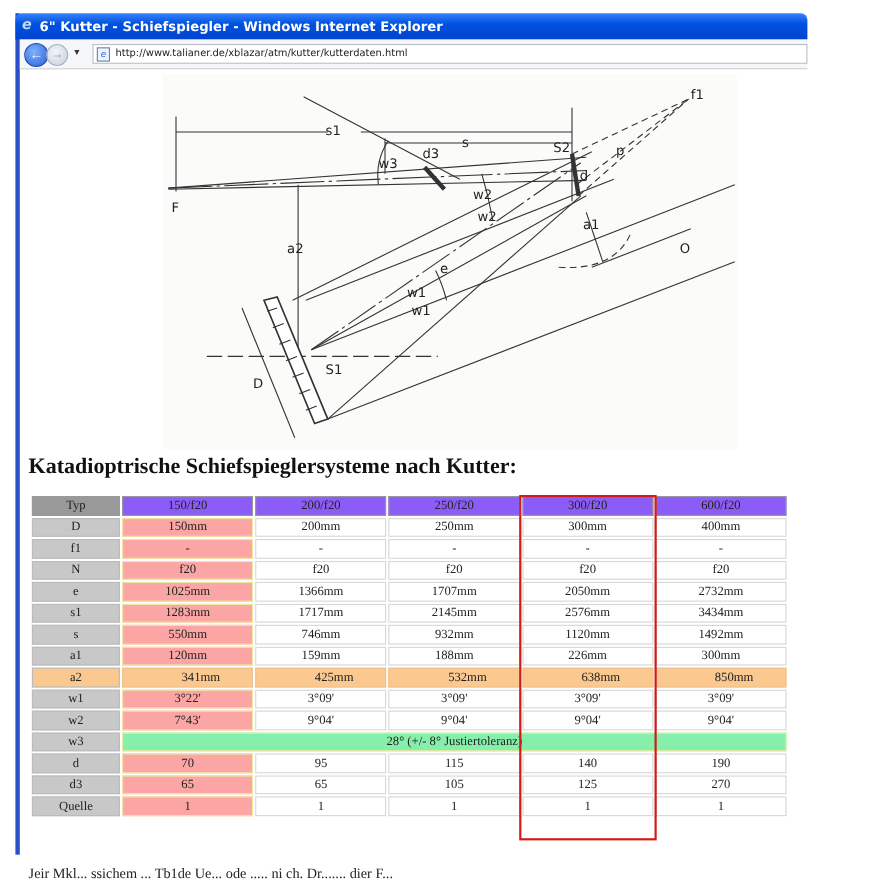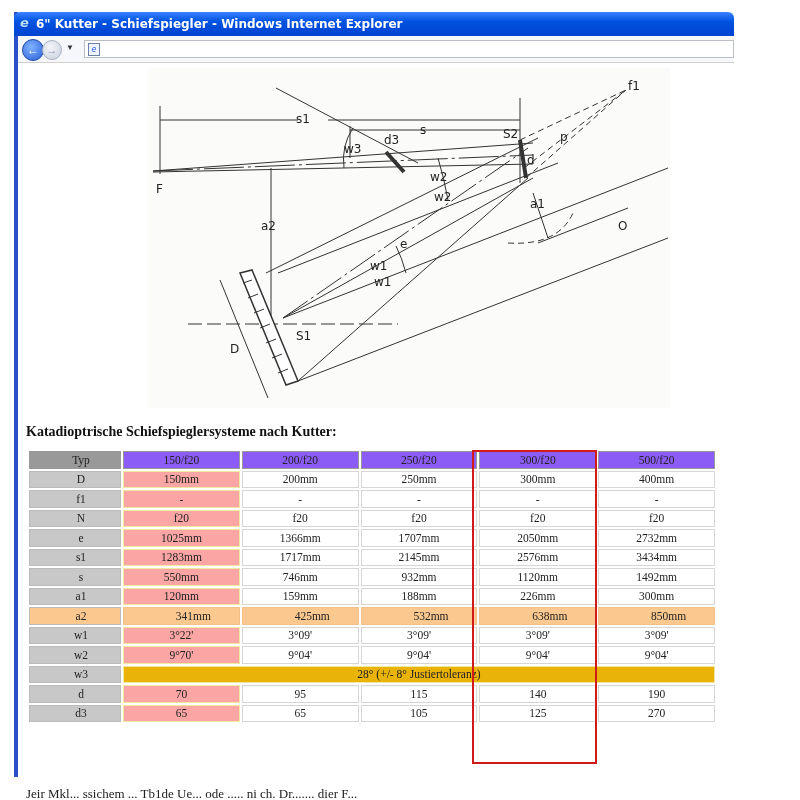--- a/index.html
+++ b/index.html
@@ -16,30 +16,30 @@
     background:radial-gradient(circle at 40% 35%, #7fb2ff, #2a5fd6); border:1px solid #1d4aa8; color:#fff; font-size:12px; line-height:20px; text-align:center; font-weight:bold; }
   .btn-fwd { position:absolute; left:24px; top:4px; width:18px; height:18px; border-radius:50%;
     background:radial-gradient(circle at 40% 35%, #f2f4f8, #c8cfdc); border:1px solid #a9b2c2; color:#8a96ab; font-size:11px; line-height:18px; text-align:center; }
   .btn-dd { position:absolute; left:48px; top:7px; font-size:8px; color:#333; }
   .addr { position:absolute; left:66px; top:4px; width:648px; height:16px; background:#fff; border:1px solid #b9bec7;
     font-family:"DejaVu Sans", sans-serif; font-size:9px; line-height:16px; color:#222; }
   .addr .page-icon { position:absolute; left:3px; top:2px; width:10px; height:11px; border:1px solid #6b7fa8; background:#eef3ff; font-size:8px; line-height:11px; text-align:center; color:#2a5fd6; font-style:italic; }
   .addr .url { position:absolute; left:20px; top:0; }
   .figure { position:absolute; left:148px; top:68px; width:522px; height:340px; background:#fbfbfa; }
   .figure svg { position:absolute; left:0; top:0; }
-  .heading { position:absolute; left:26px; top:424px; font-size:14px; font-weight:bold; color:#111; }
+  .heading { position:absolute; left:26px; top:413px; font-size:20px; font-weight:bold; color:#111; }
   table.data { position:absolute; left:27px; top:449px; width:690px; border-collapse:separate; border-spacing:2px; font-size:11.5px; color:#222; }
   table.data td { height:15.5px; padding:0; text-align:center; border:1px solid #d6d6d6; background:#fff; }
-  table.data td.rh { background:#c8c8c8; width:78px; border-color:#bbb;padding-left:12px; }
+  table.data td.rh { background:#c8c8c8; width:78px; border-color:#bbb; }
   table.data tr.hdr td { background:#8b5cf6; border-color:#999; color:#222; }
   table.data tr.hdr td.rh { background:#999999; }
   table.data td.yel { background:#fca5a5; border-color:#eee8a0; }
   table.data tr.orange td.cell { background:#fbc98f; border-color:#f2c08a;padding-left:24px; }
   table.data tr.orange td.rh { background:#fbc98f; }
-  table.data td.span-yel { background:#eab308; border-color:#eee8a0;margin-left:37px; }
+  table.data td.span-yel { background:#86efac; border-color:#eee8a0;margin-left:37px; }
   .highlight { position:absolute; left:472px; top:450px; width:121px; height:310px; border:2px solid #d11a1a; pointer-events:none; }
   .footer-text { position:absolute; left:26px; top:786px; font-size:13px; color:#222; white-space:nowrap;text-align:right; }
   .label { font-family:"DejaVu Sans", sans-serif; font-size:12px; fill:#222; }
 </style>
 </head>
 <body>
 
 <div class="window"></div>
 <div class="leftedge"></div>
 
@@ -47,20 +47,21 @@
   <span class="ie-icon">e</span>
   <span class="title">6" Kutter - Schiefspiegler - Windows Internet Explorer</span>
 </div>
 
 <div class="navbar">
   <div class="btn-back"><span>←</span></div>
   <div class="btn-fwd"><span>→</span></div>
   <div class="btn-dd"><span>▼</span></div>
   <div class="addr">
     <span class="page-icon">e</span>
+    <span class="url">http://www.talianer.de/xblazar/atm/kutter/kutterdaten.html</span>
   </div>
 </div>
 
 <div class="figure">
   <svg width="522" height="340" viewBox="0 0 522 340">
     <g stroke="#333" stroke-width="1" fill="none">
 
       <line x1="12" y1="38" x2="12" y2="106"></line>
 
       <line x1="12" y1="52" x2="150" y2="52"></line>
@@ -146,21 +147,21 @@
 <div class="heading">Katadioptrische Schiefspieglersysteme nach Kutter:</div>
 
 <table class="data">
   <tbody id="tbody">
       <tr class="hdr">
         <td class="rh">Typ</td>
         <td>150/f20</td>
         <td>200/f20</td>
         <td>250/f20</td>
         <td>300/f20</td>
-        <td>500/f20</td>
+        <td>600/f20</td>
       </tr>
       <tr>
         <td class="rh">D</td>
         <td class="cell yel">150mm</td>
         <td class="cell">200mm</td>
         <td class="cell">250mm</td>
         <td class="cell">300mm</td>
         <td class="cell">400mm</td>
       </tr>
       <tr>
@@ -222,21 +223,21 @@
       <tr>
         <td class="rh">w1</td>
         <td class="cell yel">3°22'</td>
         <td class="cell">3°09'</td>
         <td class="cell">3°09'</td>
         <td class="cell">3°09'</td>
         <td class="cell">3°09'</td>
       </tr>
       <tr>
         <td class="rh">w2</td>
-        <td class="cell yel">9°70'</td>
+        <td class="cell yel">7°43'</td>
         <td class="cell">9°04'</td>
         <td class="cell">9°04'</td>
         <td class="cell">9°04'</td>
         <td class="cell">9°04'</td>
       </tr>
       <tr>
         <td class="rh">w3</td>
         <td colspan="5" class="span-yel">28° (+/- 8° Justiertoleranz)</td>
       </tr>
       <tr>
@@ -248,17 +249,25 @@
         <td class="cell">190</td>
       </tr>
       <tr>
         <td class="rh">d3</td>
         <td class="cell yel">65</td>
         <td class="cell">65</td>
         <td class="cell">105</td>
         <td class="cell">125</td>
         <td class="cell">270</td>
       </tr>
+      <tr>
+        <td class="rh">Quelle</td>
+        <td class="cell yel">1</td>
+        <td class="cell">1</td>
+        <td class="cell">1</td>
+        <td class="cell">1</td>
+        <td class="cell">1</td>
+      </tr>
     </tbody>
 </table>
 <div class="highlight"></div>
 
 <div class="footer-text">Jeir Mkl... ssichem ... Tb1de Ue... ode ..... ni ch. Dr....... dier F...</div>
 
 </body></html>

